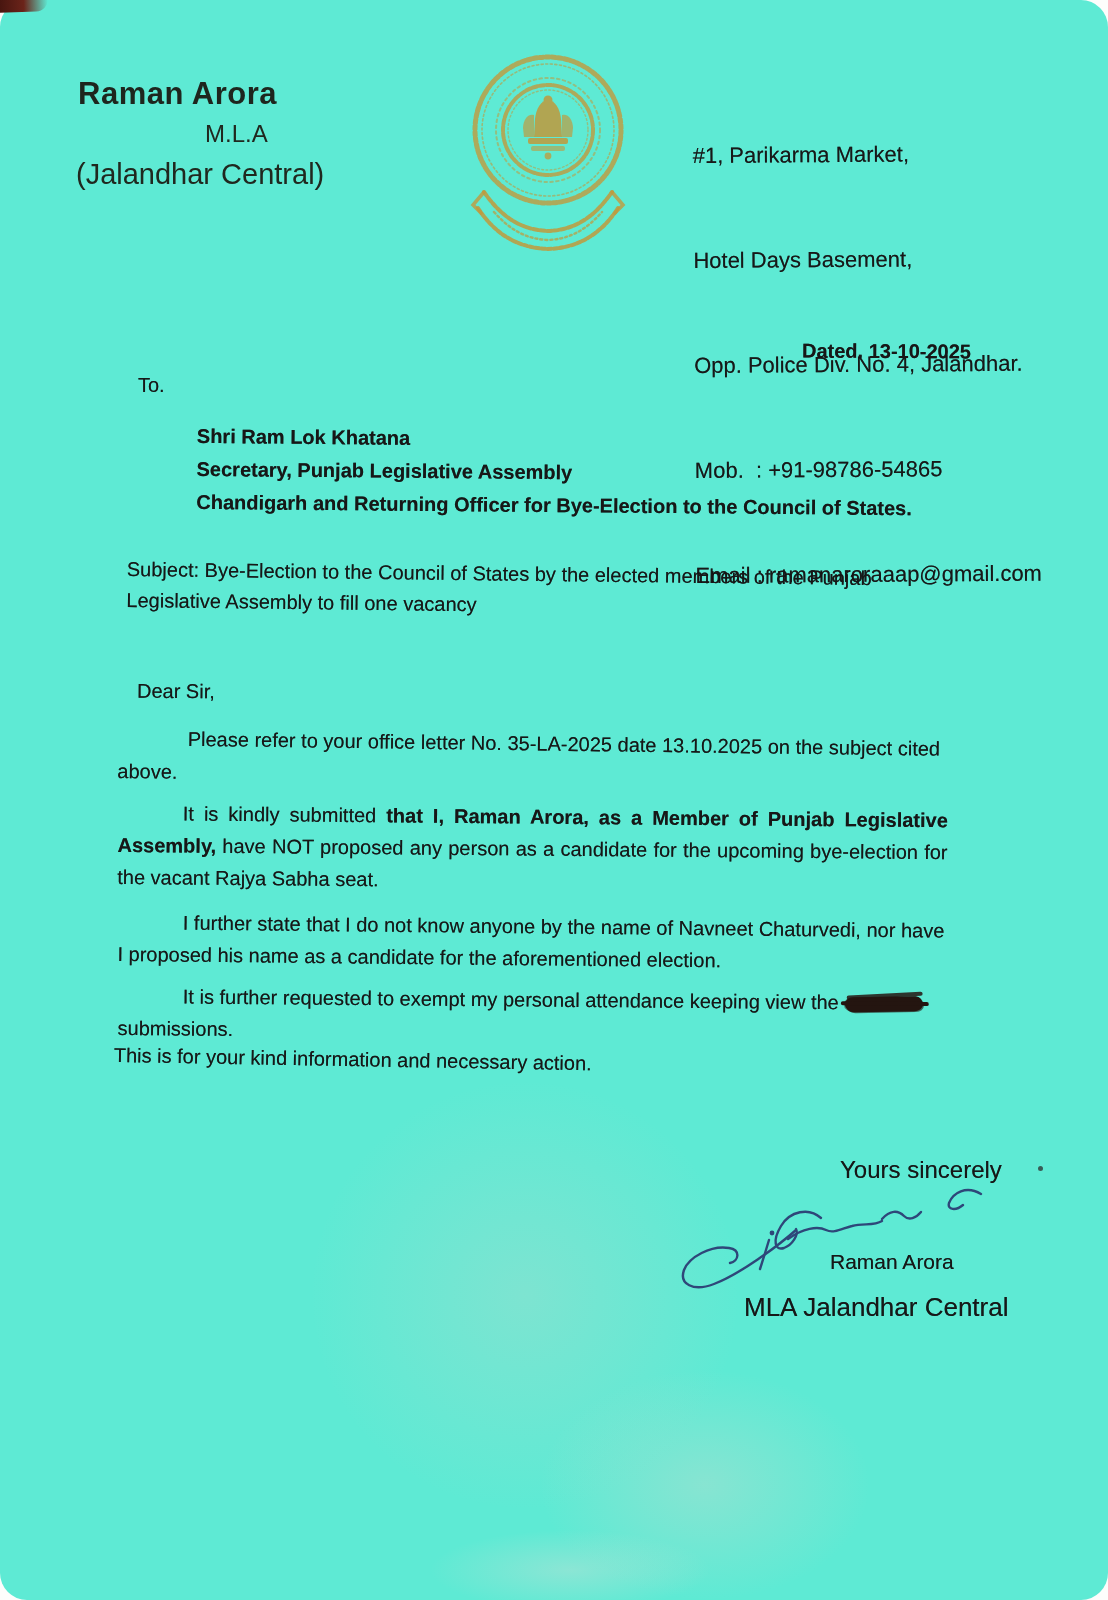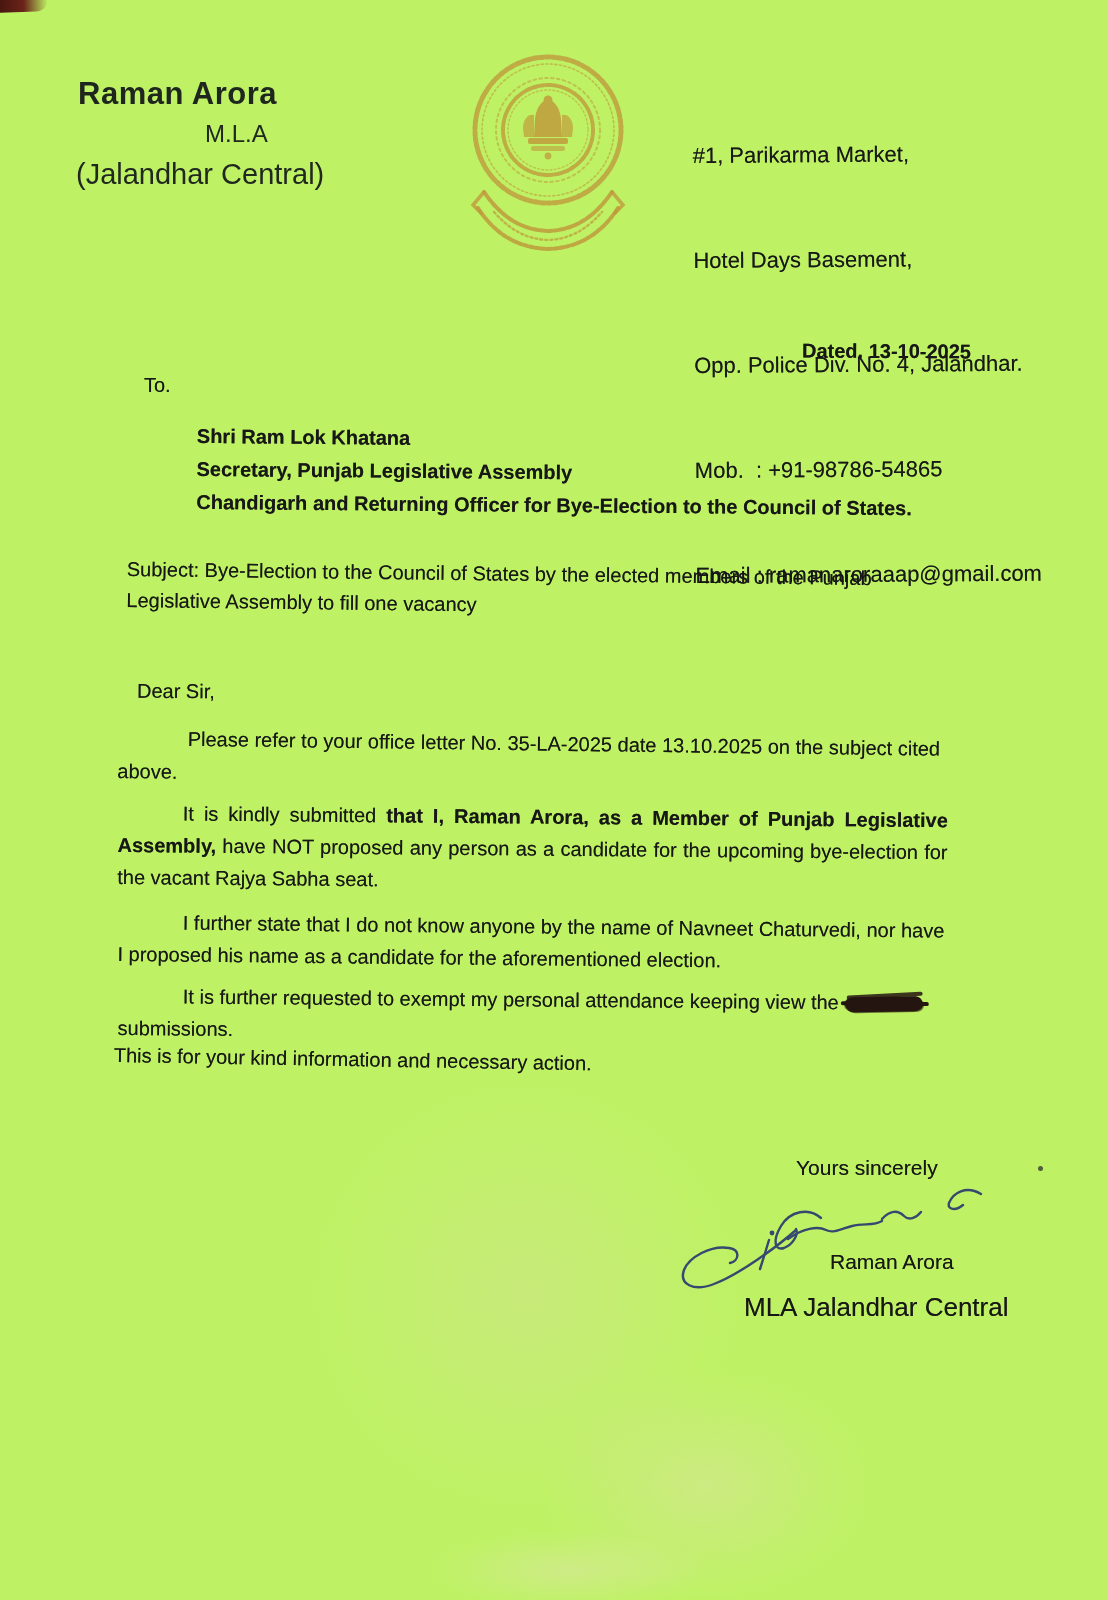--- a/index.html
+++ b/index.html
@@ -3,21 +3,21 @@
 <meta charset="utf-8">
 <style>
   html,body{margin:0;padding:0;}
   body{
     width:1108px;height:1600px;overflow:hidden;
     background:#fdfdfc;
     font-family:"Liberation Sans", sans-serif;
     color:#1b1b1b;
     position:relative;
   }
-  .page{position:absolute;inset:0;background:#bef264;}
+  .page{position:absolute;inset:0;background:#5eead4;border-radius:27px;}
 
   
   .corner-mark{
     position:absolute;left:-6px;top:-5px;width:54px;height:17px;
     background:linear-gradient(90deg,#3f120d 0%,#6b241a 55%,rgba(107,36,26,0) 100%);
     border-radius:0 0 12px 3px;transform:rotate(-2deg);
   }
   .smudge{position:absolute;pointer-events:none;}
   .smudge1{left:310px;top:1080px;width:430px;height:430px;
     background:radial-gradient(closest-side,rgba(236,206,198,.22),rgba(236,206,198,0));}
@@ -32,21 +32,21 @@
   .lh-const{position:absolute;left:76px;top:158px;font-size:29px;color:#20281f;}
   .lh-emblem{position:absolute;left:468px;top:50px;width:160px;height:205px;}
   .lh-right{position:absolute;left:692px;top:68px;font-size:22px;line-height:35px;
     color:#181818;transform:rotate(-.4deg);transform-origin:left top;white-space:pre-wrap;
     text-shadow:0 0 .5px rgba(0,0,0,.5);}
 
   
   .txt{position:absolute;font-size:20px;color:#171717;text-shadow:0 0 .5px rgba(0,0,0,.55);}
   .b{font-weight:bold;}
   .date-line{left:802px;top:340px;font-weight:bold;transform:rotate(.3deg);}
-  .to-label{left:144px;top:374px;}
+  .to-label{left:138px;top:374px;}
   .addressee{left:197px;top:420px;font-weight:bold;line-height:33px;transform:rotate(.5deg);transform-origin:left top;}
   .subject{left:127px;top:554px;width:780px;line-height:31px;transform:rotate(.7deg);transform-origin:left top;}
   .salutation{left:125px;top:680px;transform:rotate(.4deg);margin-left:12px;}
   .para{left:118px;width:830px;line-height:33px;transform-origin:left top;margin:0;}
   .p1{top:722px;text-indent:70px;transform:rotate(.75deg);}
   .p2{top:797px;text-indent:65px;line-height:32px;text-align:justify;transform:rotate(.5deg);}
   .p3{top:906px;text-indent:65px;line-height:32px;transform:rotate(.6deg);}
   .p4{top:980px;text-indent:65px;line-height:32px;transform:rotate(.5deg);}
   .p5{left:114px;top:1044px;transform:rotate(1deg);transform-origin:left top;}
 
@@ -59,21 +59,21 @@
   .redacted::after{
     content:"";position:absolute;left:-4px;right:-6px;top:5px;height:4px;
     background:#241510;border-radius:3px;transform:rotate(1.6deg);
   }
   .redacted::before{
     content:"";position:absolute;left:2px;right:0;top:-3px;height:4px;
     background:rgba(36,21,16,.85);border-radius:3px;transform:rotate(-2deg);
   }
 
   
-  .signoff{left:796px;top:1156px;font-size:21px;}
+  .signoff{left:840px;top:1156px;font-size:24px;}
   .sig-svg{position:absolute;left:668px;top:1178px;width:330px;height:118px;}
   .sig-name{left:830px;top:1250px;font-size:21px;}
   .sig-title{left:744px;top:1292px;font-size:26px;}
   .sig-dot{position:absolute;left:1038px;top:1166px;width:5px;height:5px;border-radius:50%;background:#2c2c2c;opacity:.75;}
 </style>
 </head>
 <body>
 
 <div class="page">
 

